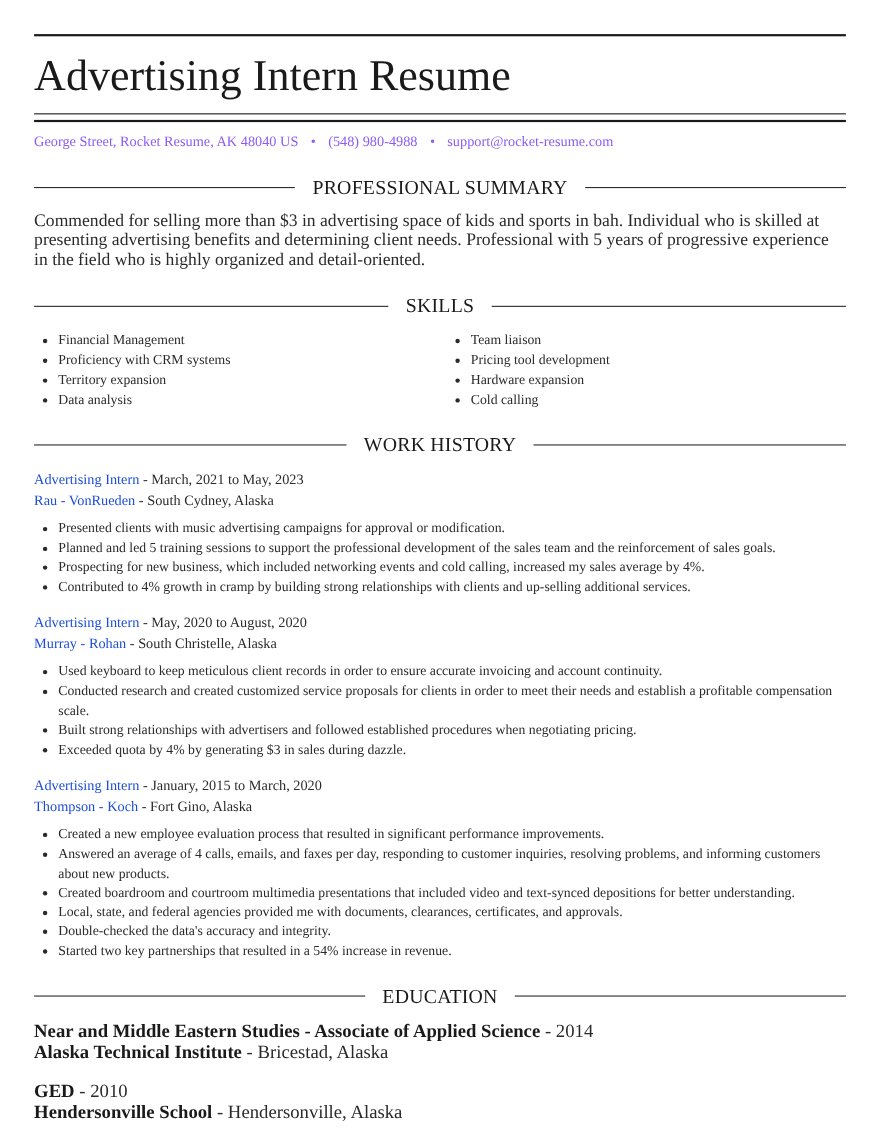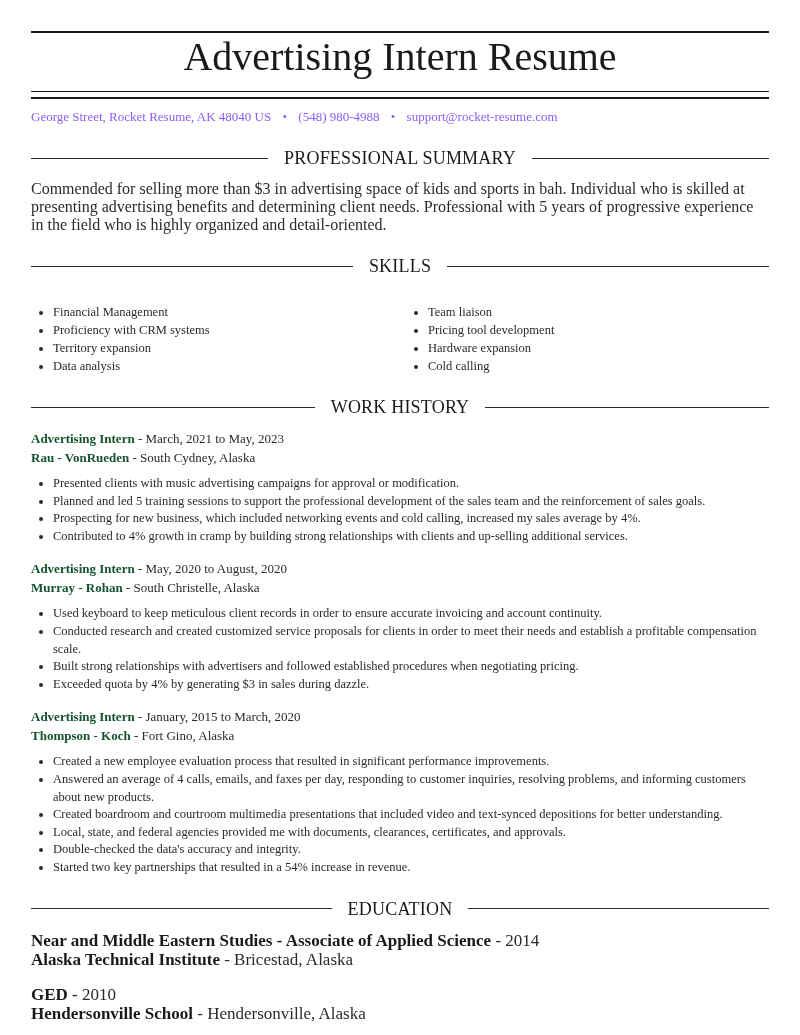--- a/index.html
+++ b/index.html
@@ -4,42 +4,42 @@
 <style>
   html, body { margin: 0; padding: 0; background: #ffffff; }
   body {
     width: 800px; height: 1035px; overflow: hidden;
     font-family: "Liberation Serif", serif;
     color: #2a2a2a;
   }
   .page { position: relative; padding: 0 31px; }
   .top-rule { margin-top: 31px; height: 0; border-top: 2px solid #1a1a1a; }
   .title {
-    text-align: center; font-size: 40px; font-weight: normal; color: #1a1a1a;
-    margin: 0; padding-top: 0; line-height: 48px; height: 58px;
+    font-size: 40px; font-weight: normal; color: #1a1a1a;
+    margin: 0; padding-top: 12px; line-height: 48px; height: 58px;
   }
   .double-rule { height: 5px; border-top: 1px solid #1a1a1a; border-bottom: 2px solid #1a1a1a; margin-top: 0; }
   .contact {
     text-align: left; font-size: 13px; margin-top: 9px; line-height: 18px; color: #8b5cf6;
   }
   .contact .sep { margin: 0 8px; }
   .section-header {
     display: flex; align-items: center; margin-top: 20px; height: 24px;
   }
   .section-header .line { flex: 1; height: 0; border-top: 1px solid #2a2a2a; }
   .section-header .label {
     font-size: 18px; padding: 0 16px; color: #1a1a1a; letter-spacing: 0.2px; line-height: 24px;
   }
   .summary { font-size: 16px; line-height: 18px; margin-top: 10px; }
-  .skills { display: flex; margin-top: 25px; gap: 12px; }
+  .skills { display: flex; margin-top: 10px; gap: 12px; }
   .skills ul { flex: 1; margin: 0; padding-left: 22px; font-size: 12.5px; line-height: 18px; }
   .skills ul li { margin: 0; }
   .job { margin-top: 10px; }
   .job-line { font-size: 13px; line-height: 19px; }
-  .job-line b { font-weight: bold; color: #14532d; }
+  .job-line b { font-weight: normal; color: #1d4ed8; }
   .job ul { margin: 8px 0 0 0; padding-left: 22px; font-size: 12.5px; line-height: 17.6px; }
   .job + .job { margin-top: 14px; }
   .edu { margin-top: 10px; }
   .edu + .edu { margin-top: 16px; }
   .edu-line { font-size: 17px; line-height: 19px; }
   .edu-line b { font-weight: bold; color: #1a1a1a; }
 </style>
 </head>
 <body>
 

